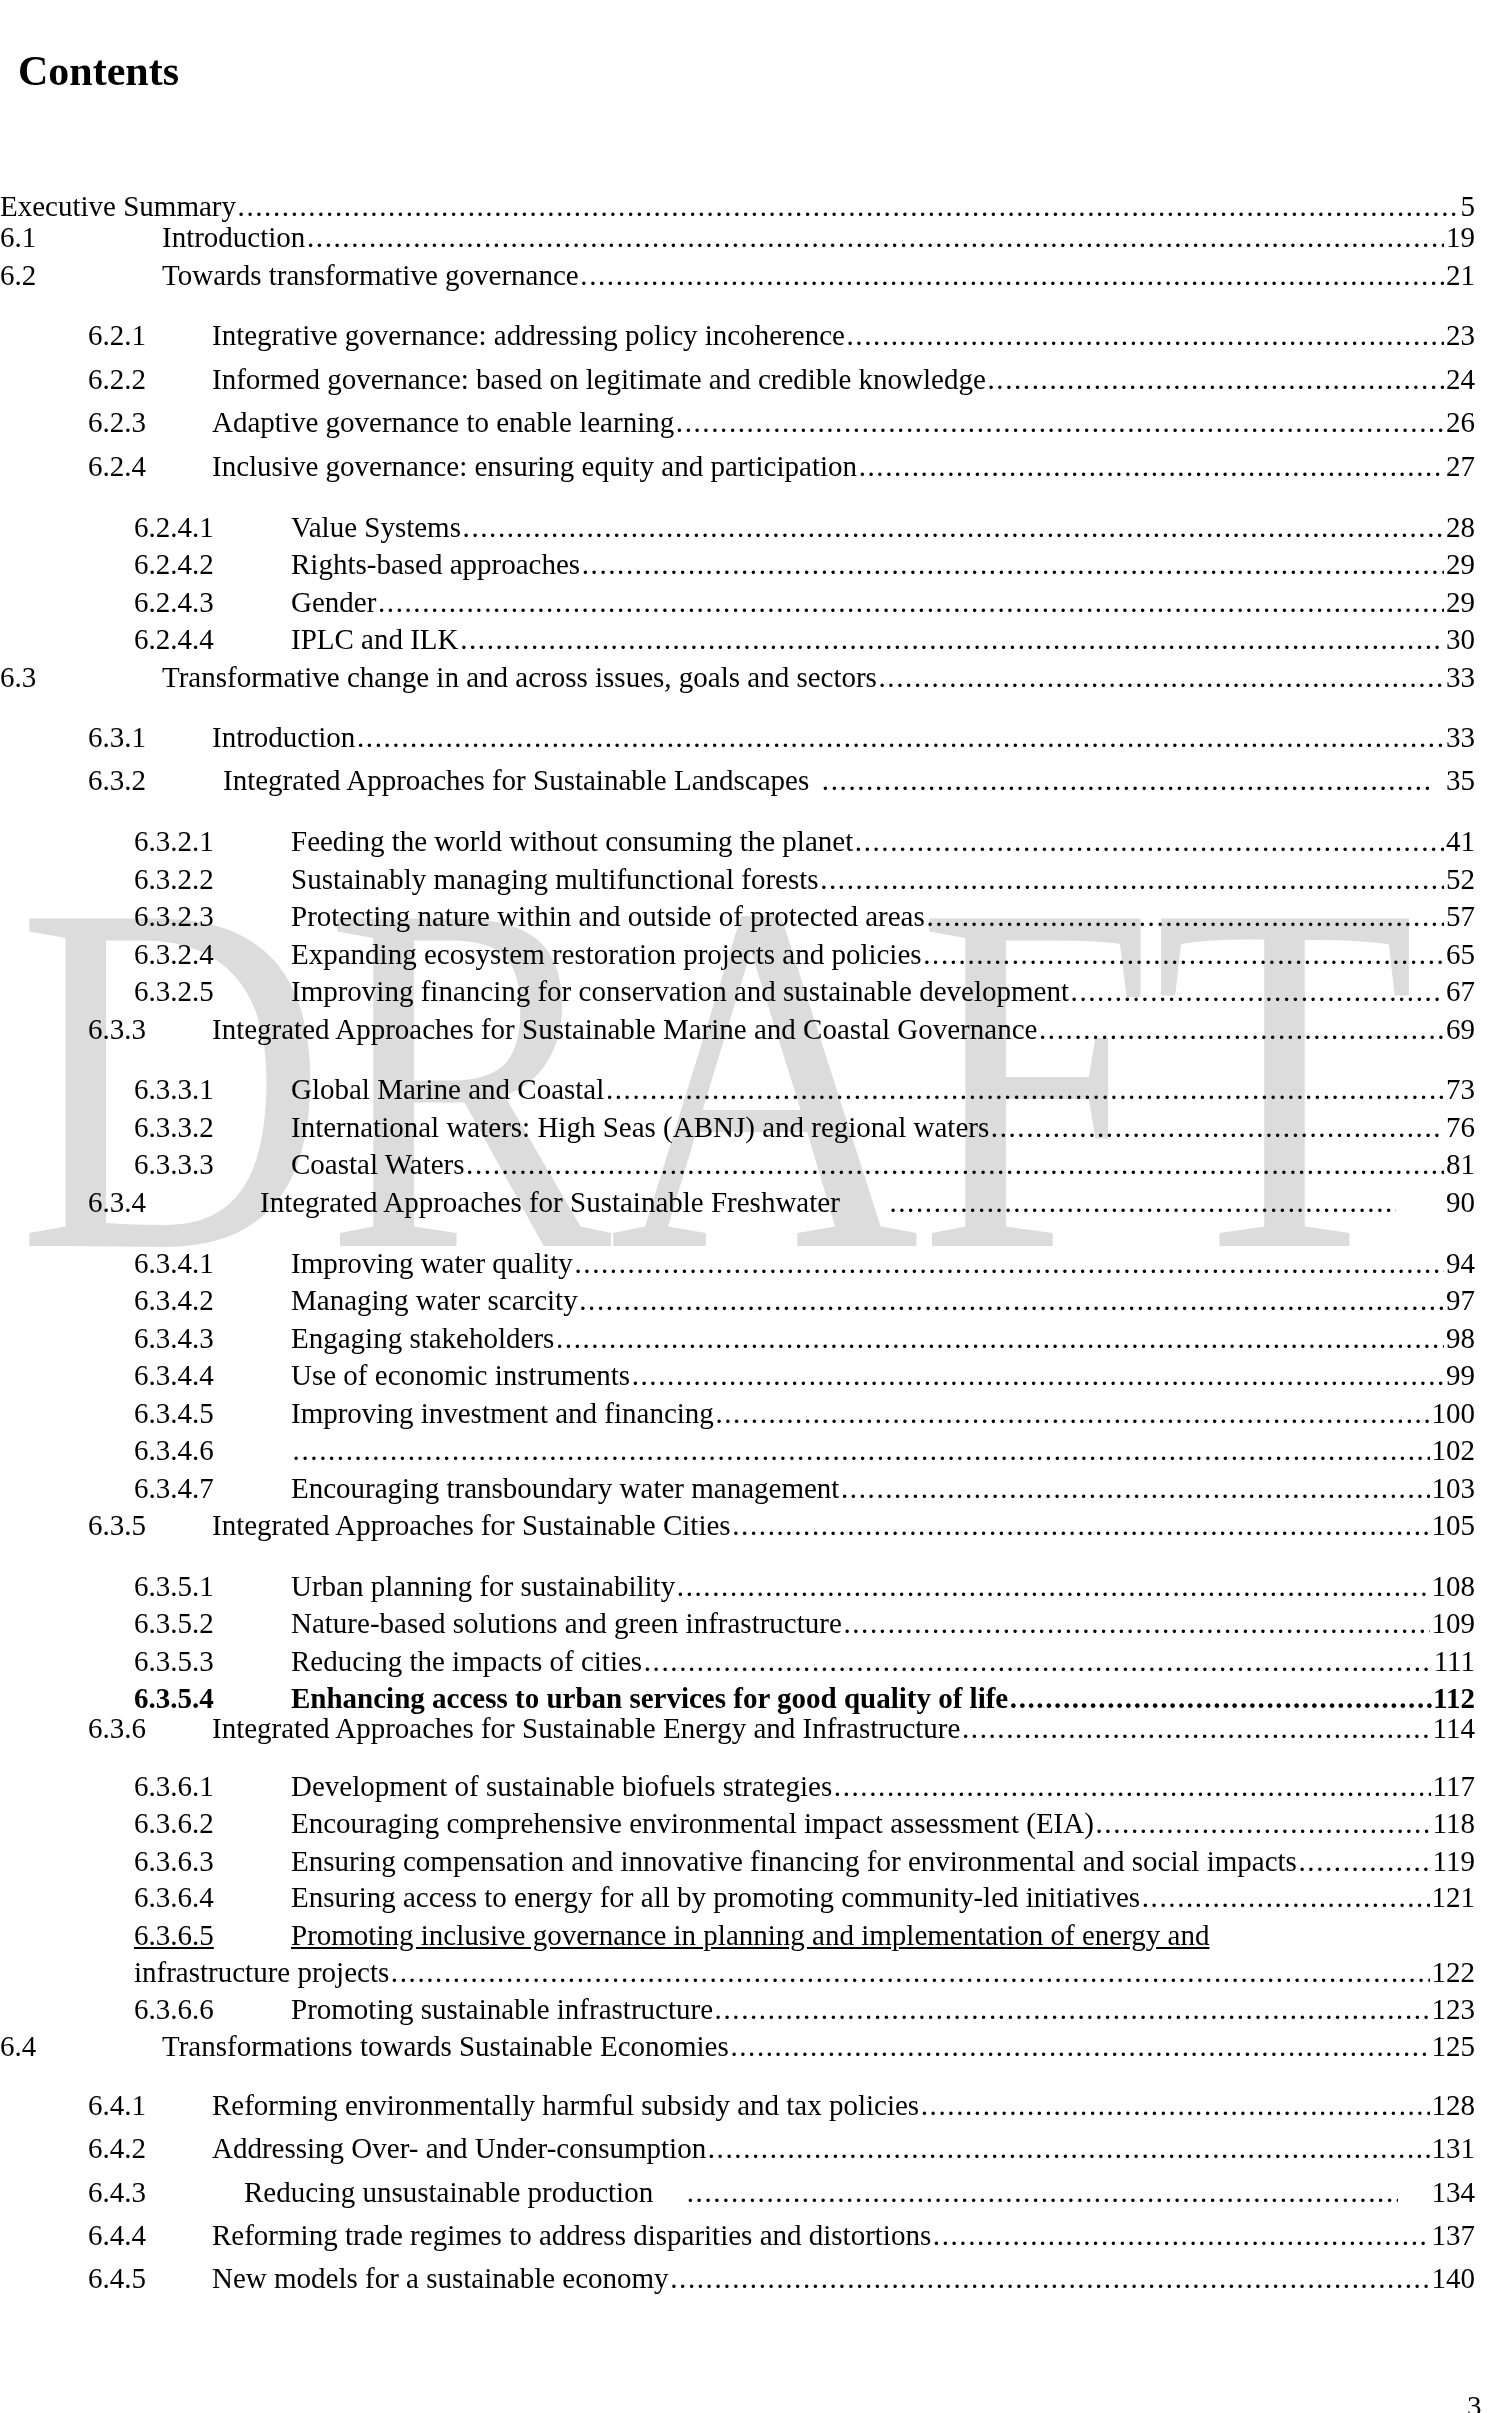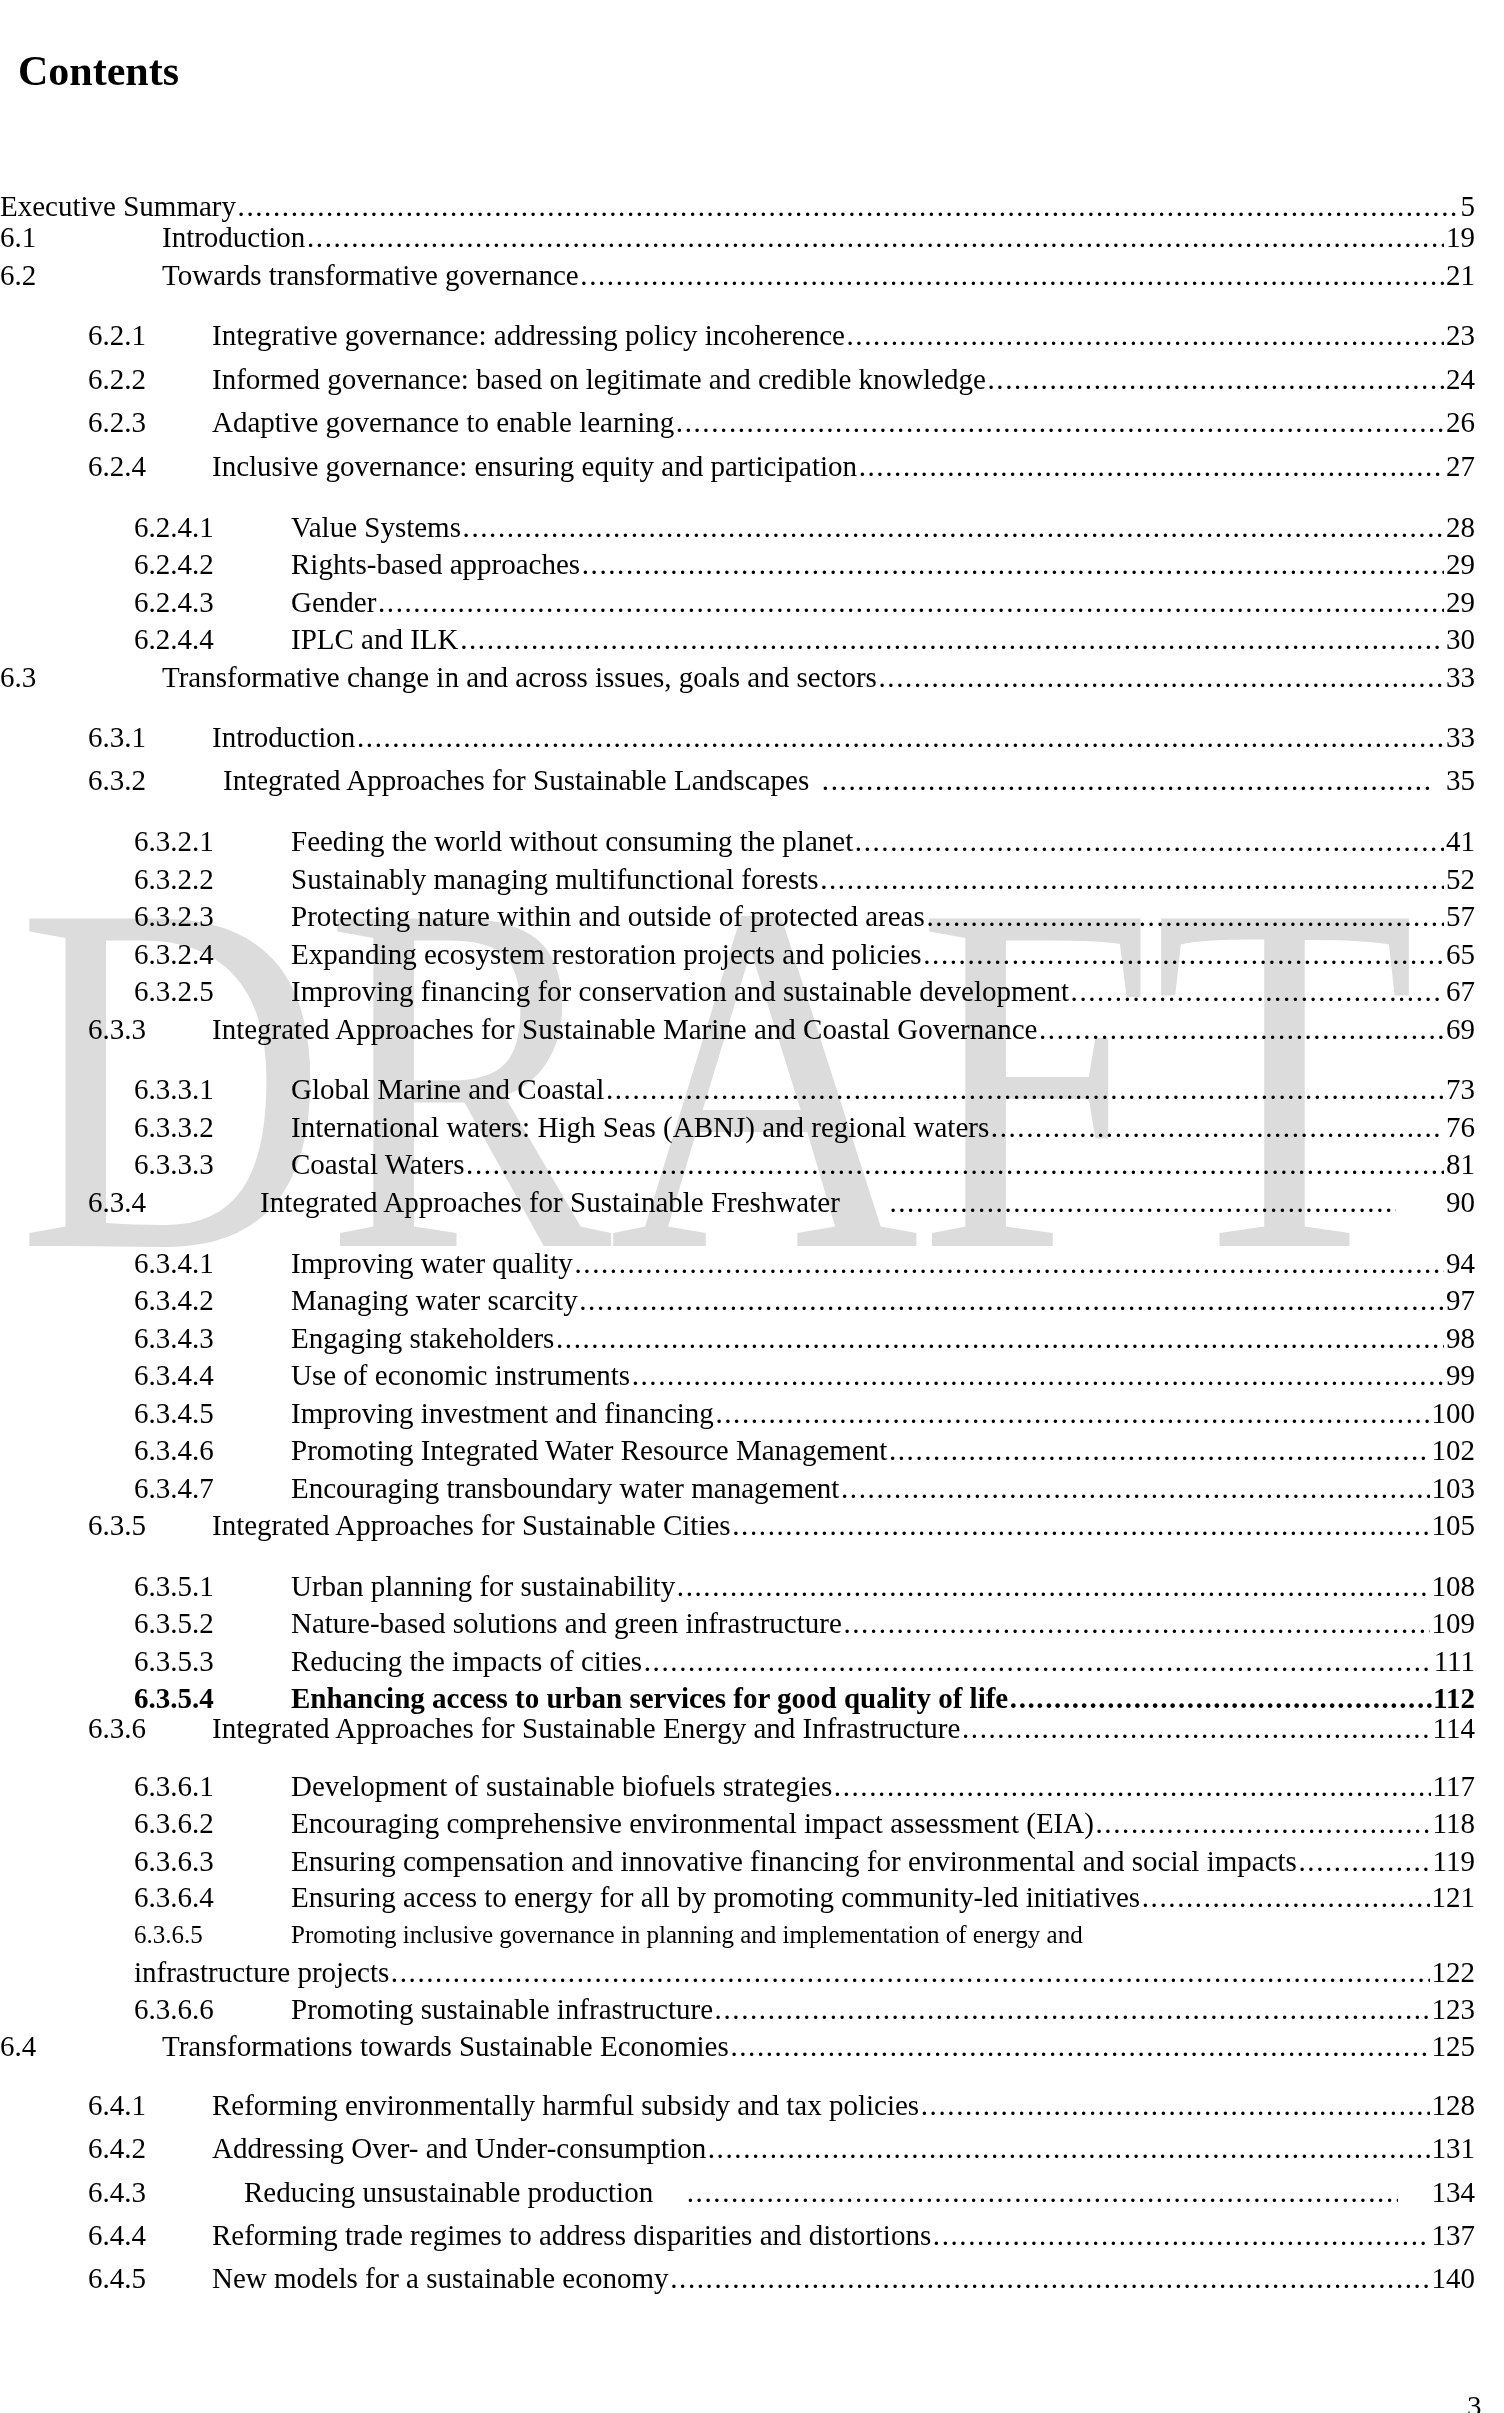--- a/index.html
+++ b/index.html
@@ -37,22 +37,22 @@
   }
   .toc-row .page { flex: 0 0 auto; text-align: right; }
   .lvl1 { left: 0px; }
   .lvl1 .num { width: 162px; }
   .lvl2 { left: 88px; }
   .lvl2 .num { width: 124px; }
   .lvl3 { left: 134px; }
   .lvl3 .num { width: 157px; }
   .wrap-first {
     position: absolute; left: 134px; height: 34px;
-    font-size: 25px; line-height: 34px; white-space: nowrap; z-index: 1;
-    display: flex; align-items: flex-start;
+    font-size: 29px; line-height: 34px; white-space: nowrap; z-index: 1;
+    display: flex; align-items: flex-start; text-decoration: underline;
   }
   .wrap-first .num { width: 157px; display: inline-block; }
   .cont { left: 134px; }
   .page-footer {
     position: absolute; right: 23.4px; top: 2389px;
     font-size: 29px; line-height: 34px; z-index: 1;
   }
 </style>
 </head>
 <body>
@@ -258,21 +258,20 @@
 
 <a class="toc-row lvl3" style="top:1396px;">
   <span class="num">6.3.4.5</span>
   <span class="label">Improving investment and financing</span>
   <span class="leader"></span>
   <span class="page">100</span>
 </a>
 
 <a class="toc-row lvl3" style="top:1433px;">
   <span class="num">6.3.4.6</span>
-  <span class="label">Promoting Integrated Water Resource Management</span>
   <span class="leader"></span>
   <span class="page">102</span>
 </a>
 
 <a class="toc-row lvl3" style="top:1471px;">
   <span class="num">6.3.4.7</span>
   <span class="label">Encouraging transboundary water management</span>
   <span class="leader"></span>
   <span class="page">103</span>
 </a>

